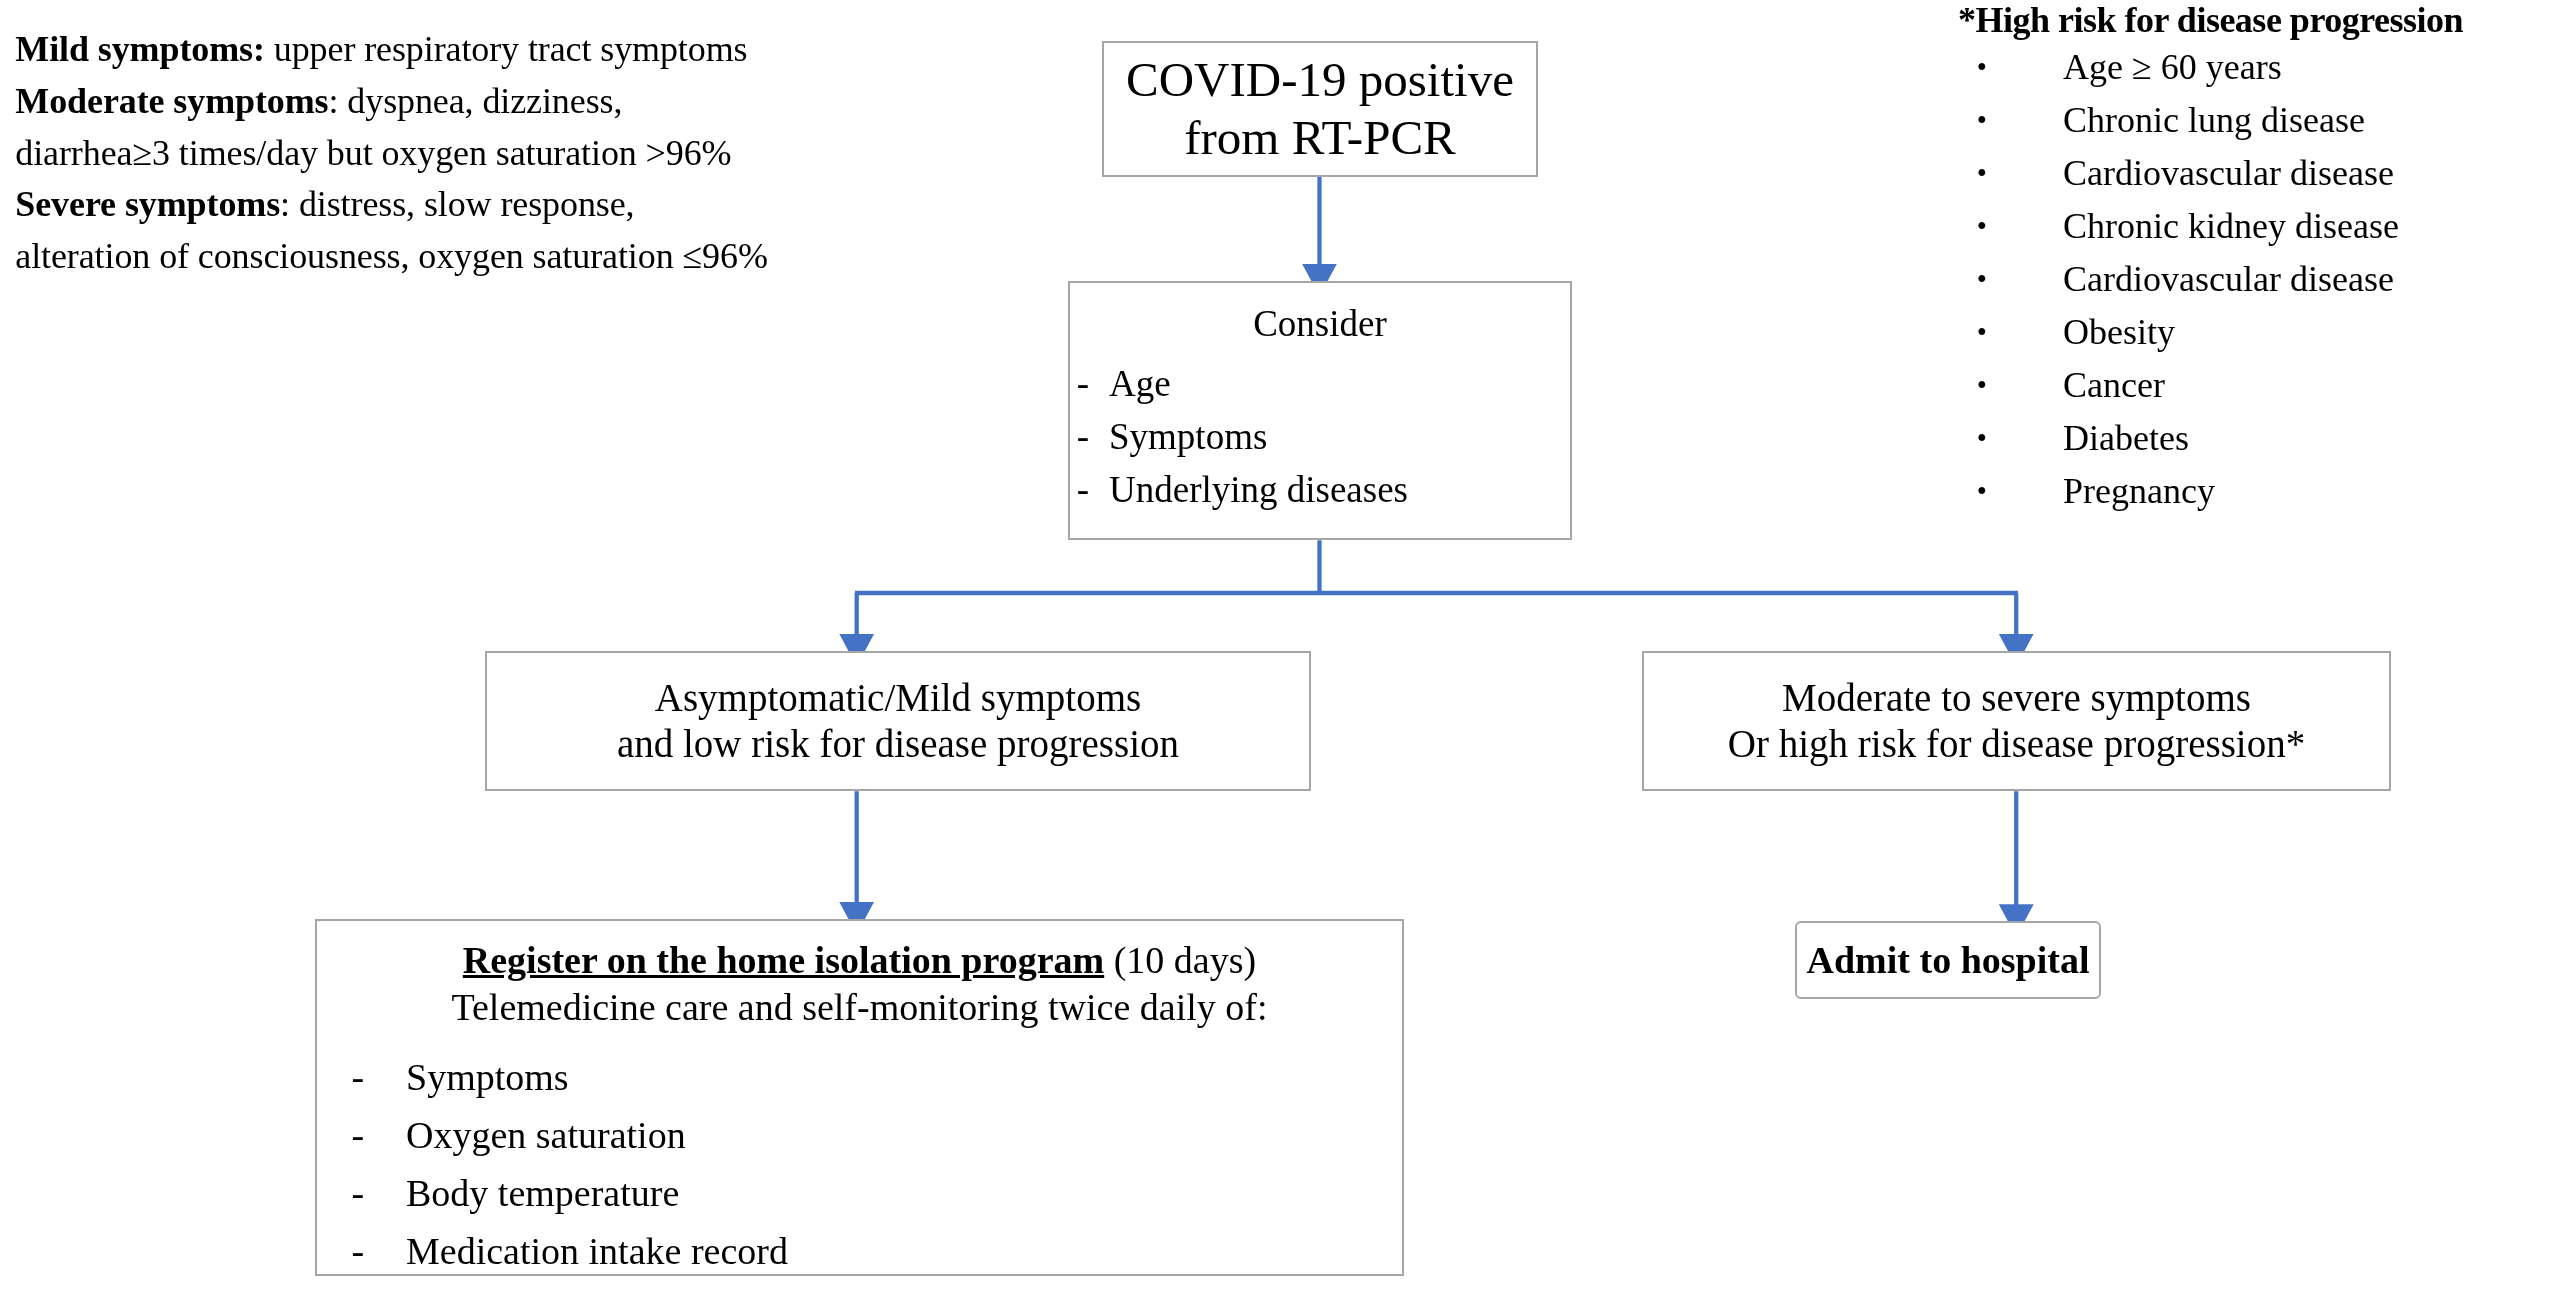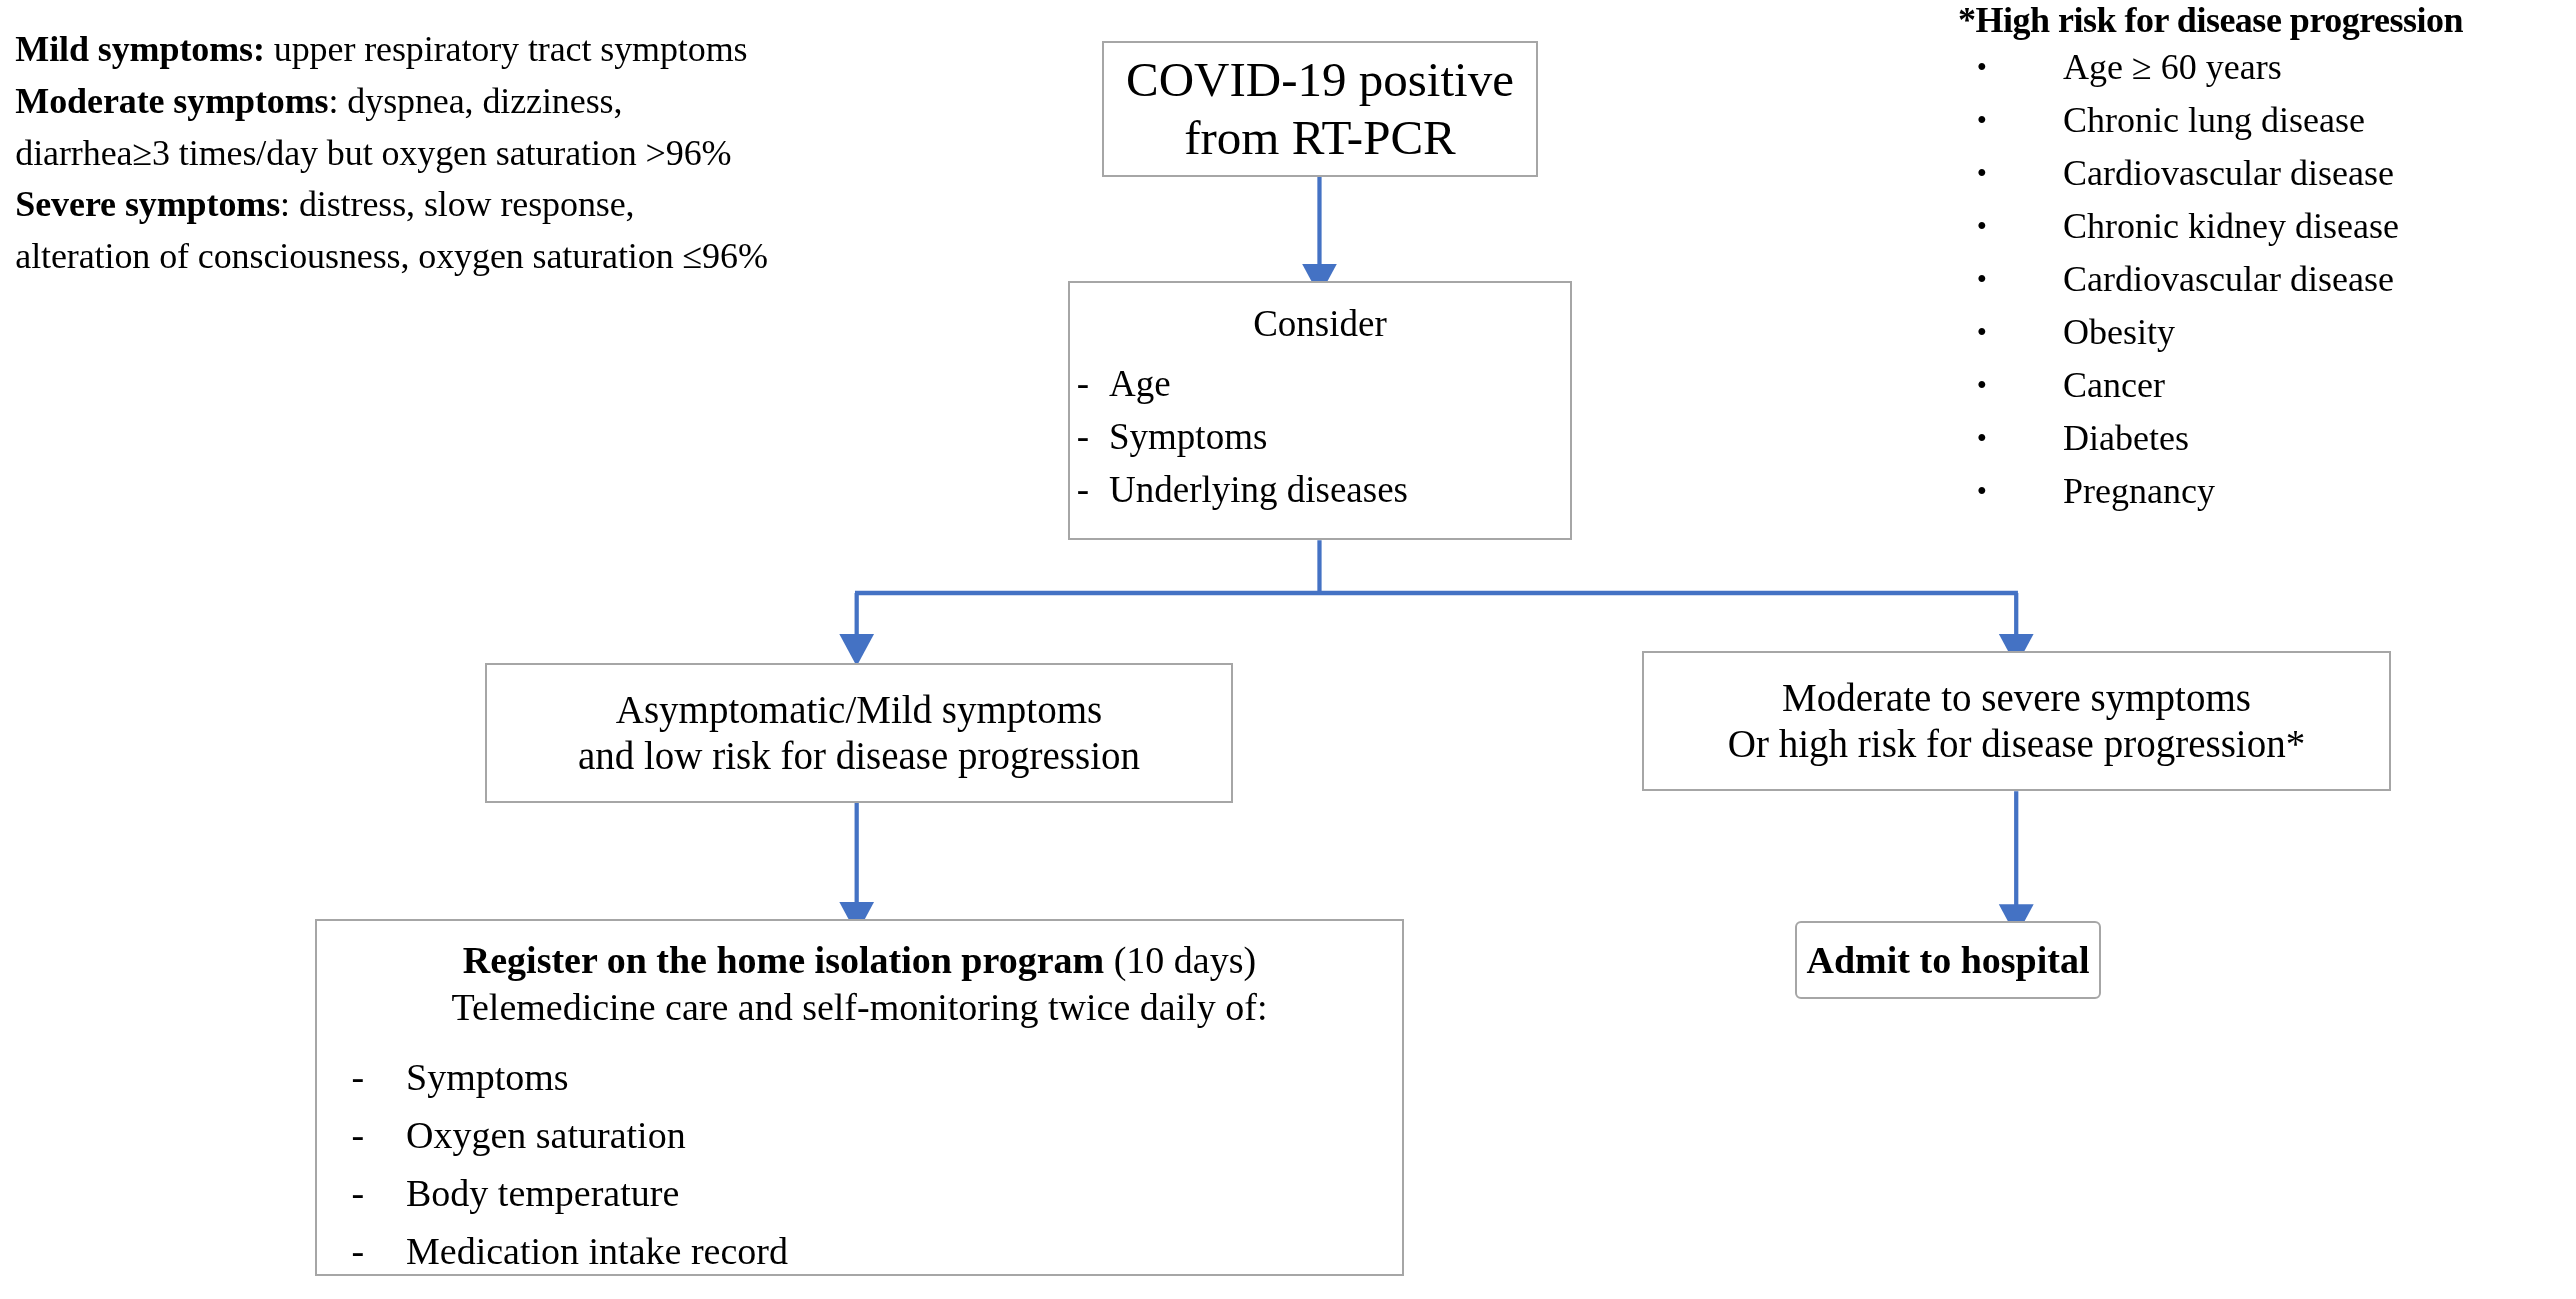--- a/index.html
+++ b/index.html
@@ -113,43 +113,42 @@
   }
   #box-consider li .dash {
     position: absolute;
     left: 6.8px; top: 0;
     line-height: 53px;
   }
 
   
   #box-left-decision {
     left: 485px; top: 651px;
-    width: 748px; height: 140px;
+    width: 826px; height: 140px;
     font-size: 39px;
-    margin-top: 12px;
   }
   #box-right-decision {
     left: 1642px; top: 651px;
     width: 749px; height: 140px;
     font-size: 39px;
   }
 
   
   #box-register {
     left: 315px; top: 919px;
     width: 1089px; height: 357px;
     justify-content: flex-start;
     padding-top: 17px;
   }
   #box-register .reg-title {
     text-align: center;
     font-size: 38px;
     white-space: nowrap;
   }
-  #box-register .reg-title b { font-weight: bold; }
+  #box-register .reg-title b { font-weight: bold; text-decoration: underline; }
   #box-register .reg-sub {
     text-align: center;
     font-size: 38px;
     margin-top: 3.4px;
     white-space: nowrap;
   }
   #box-register ul {
     list-style: none;
     margin: 18.7px 0 0 0;
     padding: 0 0 0 31px;

